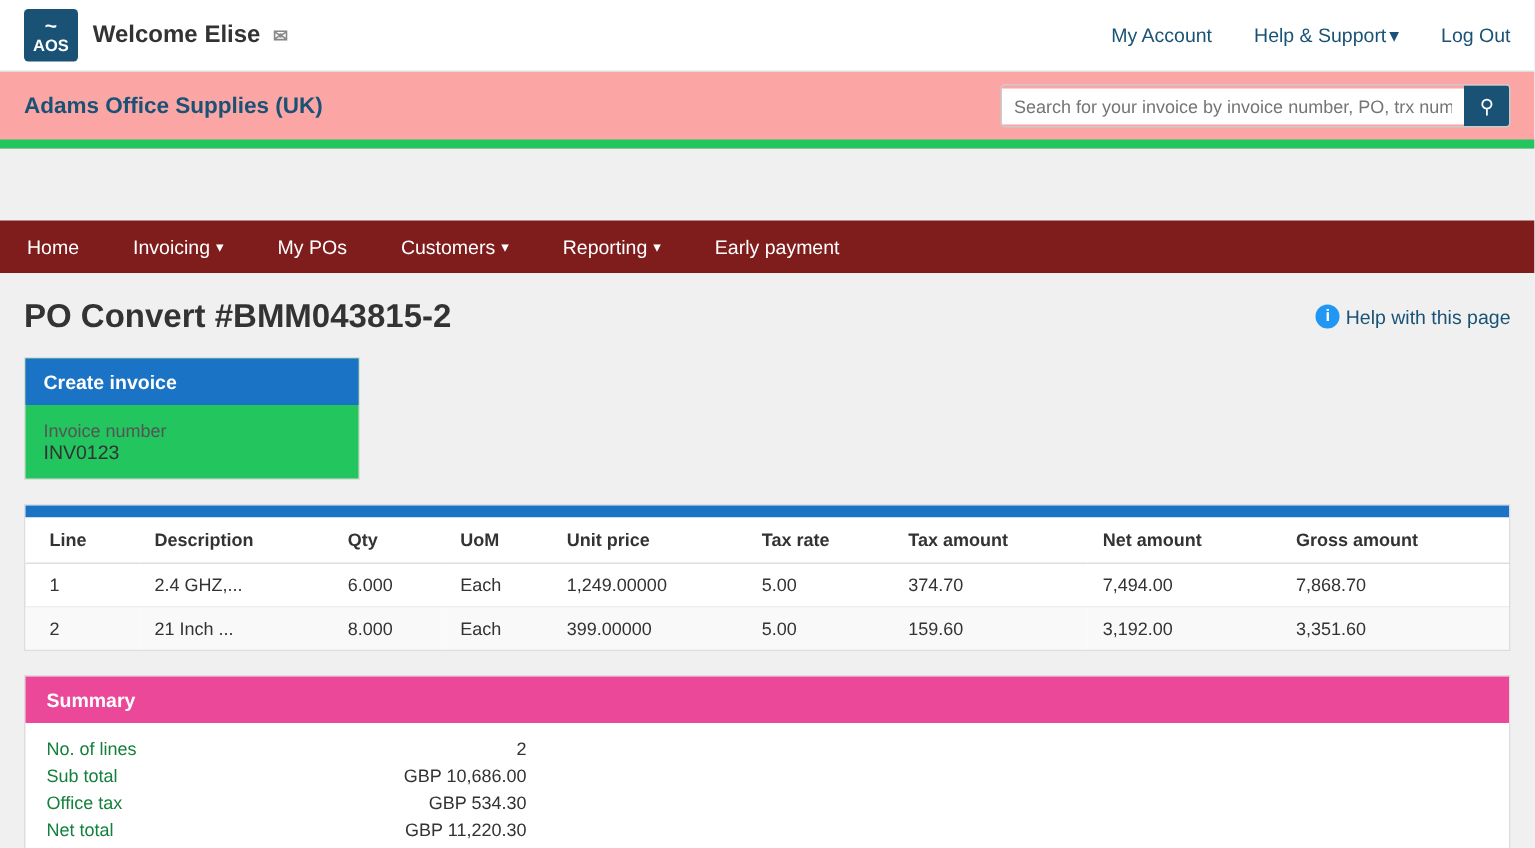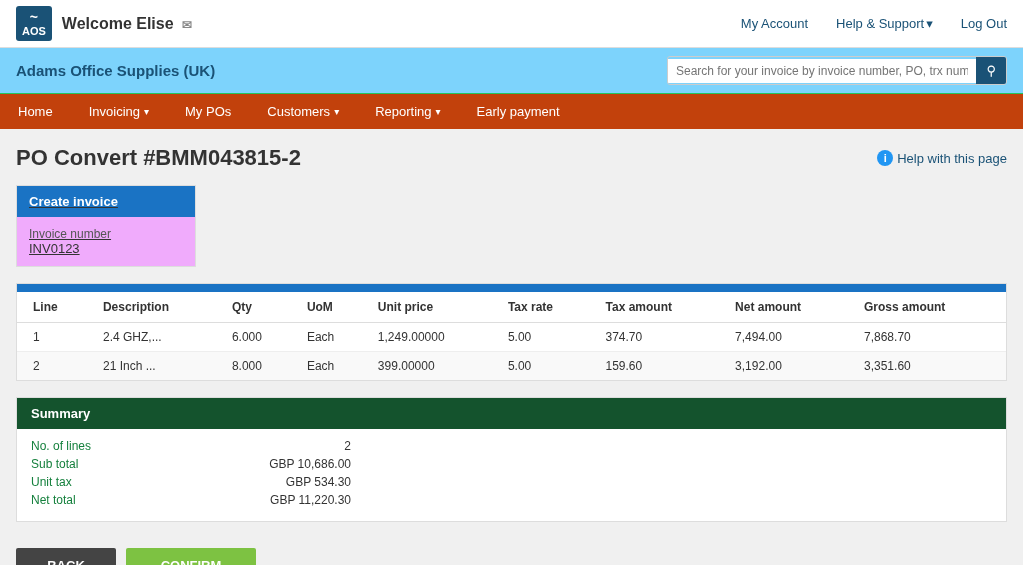--- a/index.html
+++ b/index.html
@@ -30,26 +30,26 @@
     .logo-box .logo-icon { font-size: 14px; }
     .welcome-text { font-size: 16px; color: #333; font-weight: normal; }
     .welcome-text span { font-weight: bold; }
     .mail-icon { color: #888; font-size: 12px; margin-left: 4px; }
     .top-bar-right { display: flex; align-items: center; gap: 16px; font-size: 13px; color: #1a5276; }
     .top-bar-right a { color: #1a5276; text-decoration: none; cursor: pointer; padding-left: 12px; }
     .help-link { display: flex; align-items: center; gap: 2px; justify-content: center; }
 
     
     .company-bar {
-      background: #7dd3fc;
+      background: #fca5a5;
       display: flex;
       align-items: center;
       justify-content: space-between;
       padding: 8px 16px;
-      border-bottom: 1px solid #22c55e;
+      border-bottom: 6px solid #22c55e;
     }
     .company-name { font-size: 15px; font-weight: bold; color: #1a5276; }
     .search-box {
       display: flex;
       align-items: center;
       border: 1px solid #ccc;
       border-radius: 3px;
       overflow: hidden;
       width: 340px;
     }
@@ -65,23 +65,24 @@
       background: #1a5276;
       border: none;
       color: #fff;
       padding: 6px 10px;
       cursor: pointer;
       font-size: 13px;
     }
 
     
     .nav-bar {
-      background: #c2410c;
-      display: flex;
-      align-items: center;
+      background: #7f1d1d;
+      display: flex;
+      align-items: center;
+      margin-top: 48px;
     }
     .nav-item {
       color: #fff;
       padding: 10px 18px;
       cursor: pointer;
       font-size: 13px;
       display: flex;
       align-items: center;
       gap: 4px;
       white-space: nowrap;
@@ -96,25 +97,24 @@
       justify-content: space-between;
       align-items: center;
       margin-bottom: 14px;
     }
     .page-title { font-size: 22px; font-weight: bold; color: #333; }
     .help-link-page { color: #1a5276; font-size: 13px; display: flex; align-items: center; gap: 4px; }
     .help-icon { background: #2196f3; color: #fff; border-radius: 50%; width: 16px; height: 16px; display: inline-flex; align-items: center; justify-content: center; font-size: 11px; font-weight: bold; }
 
     
     .invoice-card {
-      background: #f0abfc;
+      background: #22c55e;
       border: 1px solid #ddd;
-      width: 180px;
+      width: 224px;
       margin-bottom: 16px;
-      text-decoration: underline;
     }
     .invoice-card-header {
       background: #1a73c4;
       color: #fff;
       padding: 8px 12px;
       font-weight: bold;
       font-size: 13px;
     }
     .invoice-card-body { padding: 10px 12px; }
     .invoice-card-body .field-label { font-size: 12px; color: #555; margin-bottom: 0; }
@@ -154,21 +154,21 @@
     .data-table tbody tr:nth-child(even) { background: #f9f9f9; }
     .data-table tbody tr:last-child td { border-bottom: none; }
 
     
     .summary-section {
       background: #fff;
       border: 1px solid #ddd;
       margin-bottom: 16px;
     }
     .summary-header {
-      background: #14532d;
+      background: #ec4899;
       color: #fff;
       padding: 8px 14px;
       font-weight: bold;
       font-size: 13px;
     }
     .summary-body { padding: 10px 14px; }
     .summary-row {
       display: flex;
       justify-content: space-between;
       font-size: 12px;
@@ -330,21 +330,21 @@
     <div class="summary-body" id="summary-body">
     <div class="summary-row">
       <span class="label">No. of lines</span>
       <span class="value">2</span>
     </div>
         <div class="summary-row">
       <span class="label">Sub total</span>
       <span class="value">GBP 10,686.00</span>
     </div>
         <div class="summary-row">
-      <span class="label">Unit tax</span>
+      <span class="label">Office tax</span>
       <span class="value">GBP 534.30</span>
     </div>
         <div class="summary-row">
       <span class="label">Net total</span>
       <span class="value">GBP 11,220.30</span>
     </div>
       </div>
   </div>
 
   <div class="button-row">

